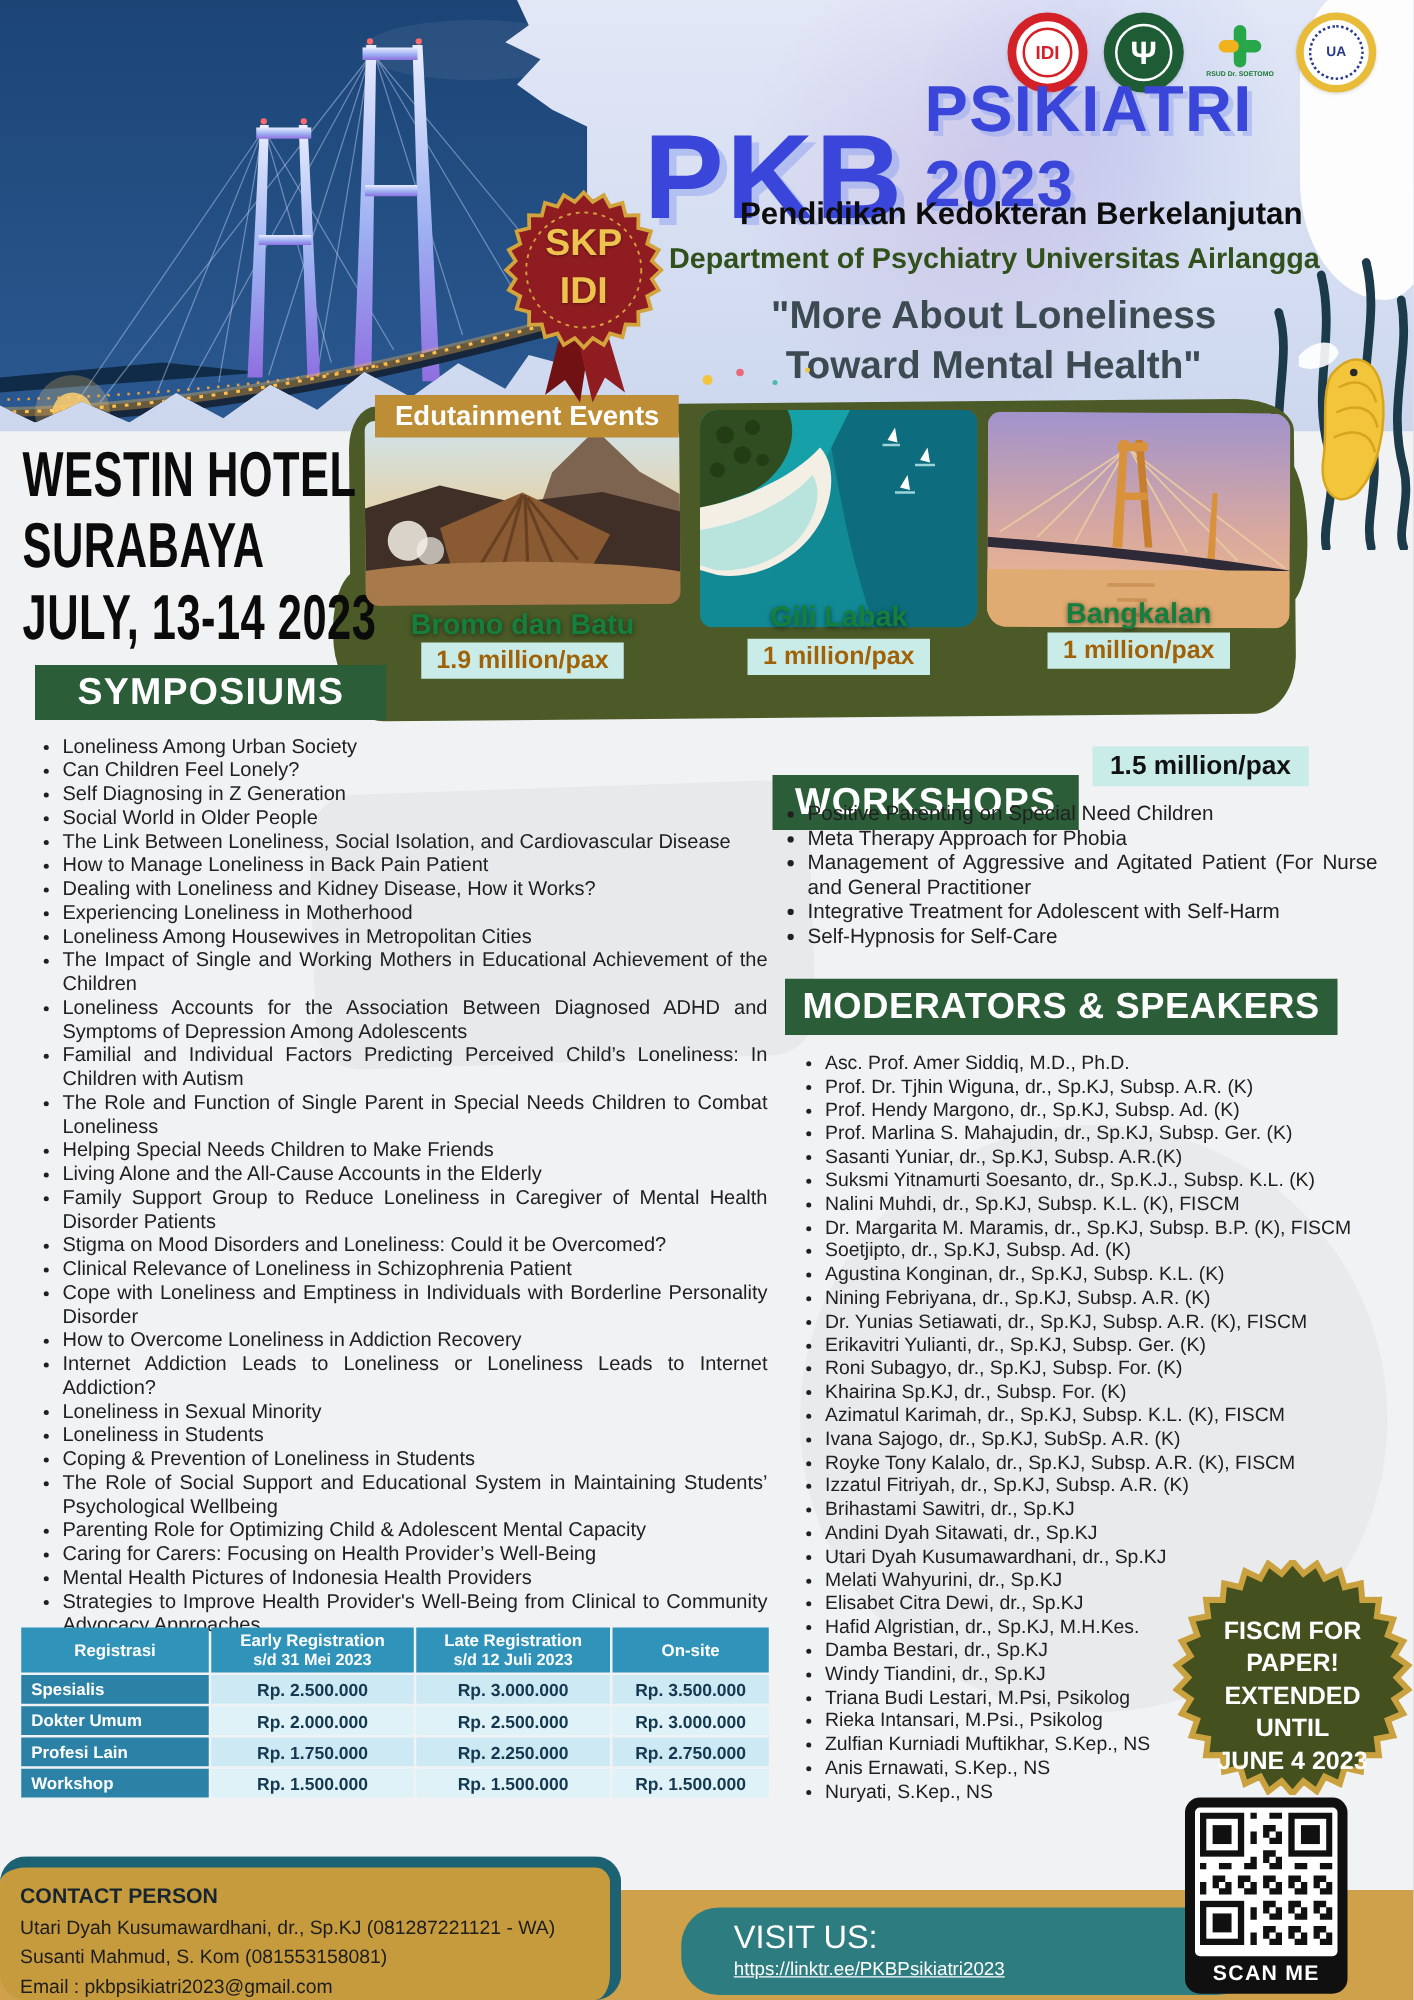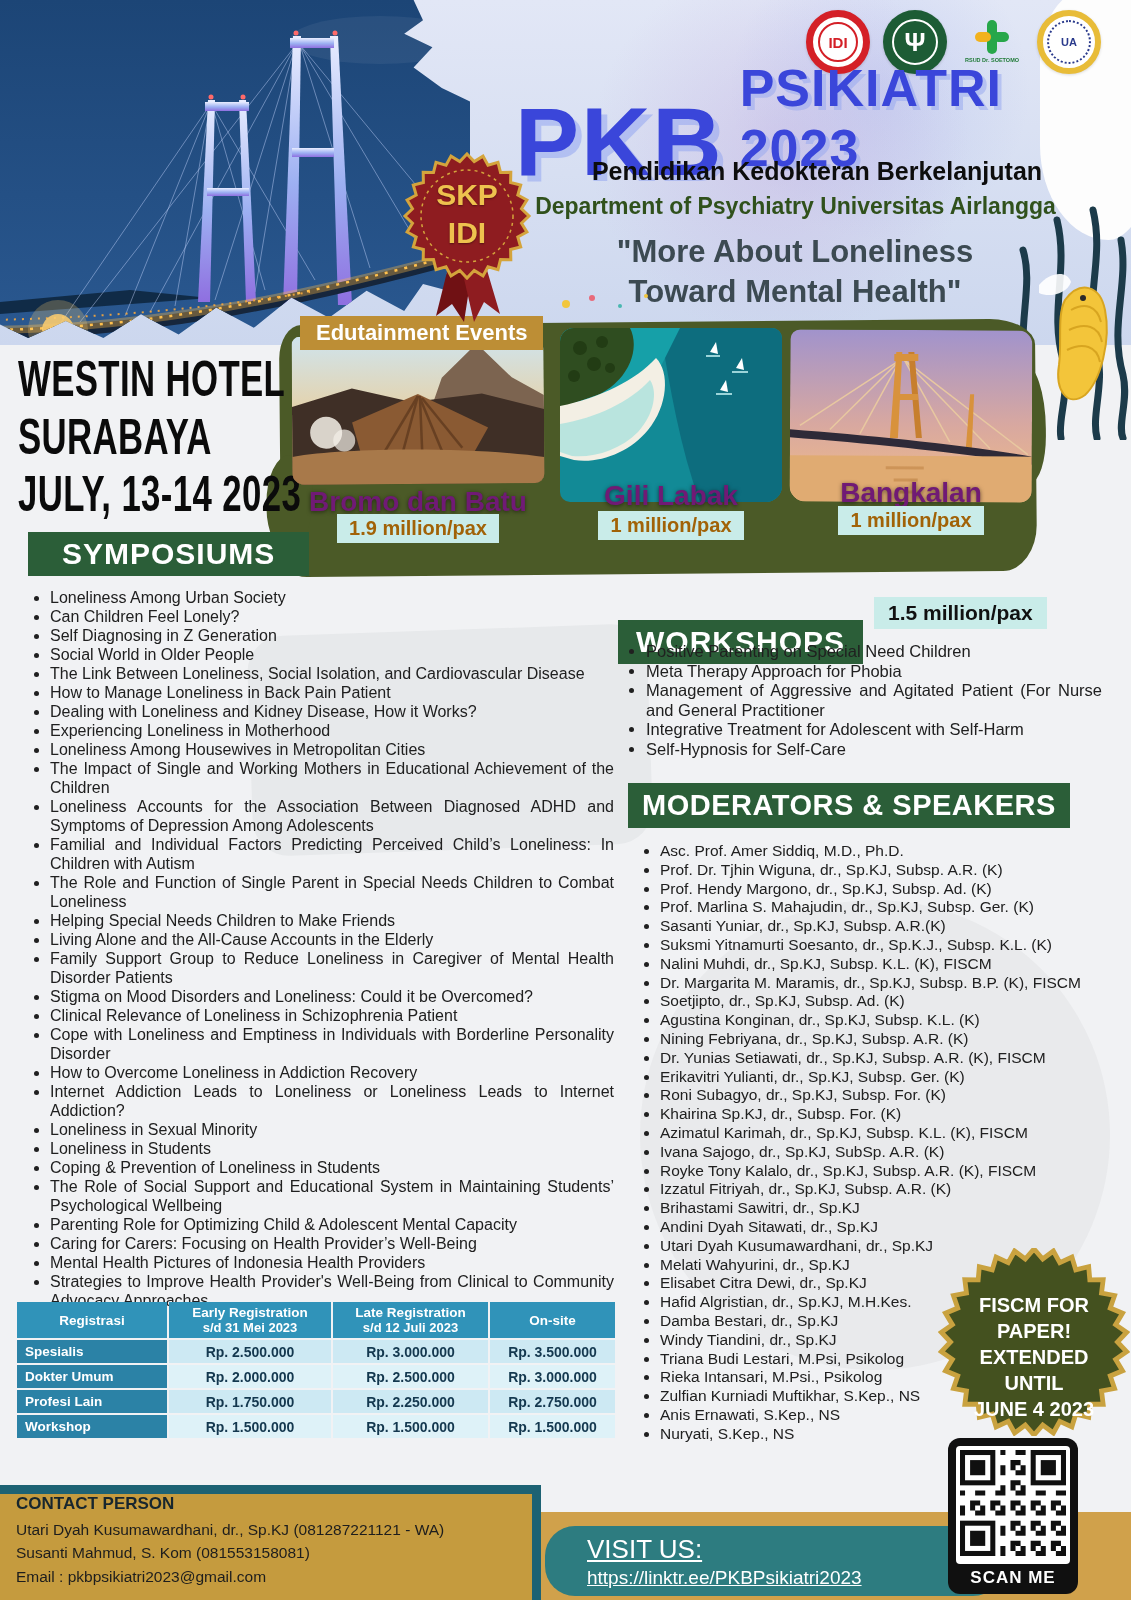--- a/index.html
+++ b/index.html
@@ -70,21 +70,21 @@
   .speckles { position:absolute; left:562px; top:300px; width:8px; height:8px; border-radius:50%;
       background:#f2c63c; box-shadow:26px -6px 0 -1px #e86a7a, 54px 2px 0 -2px #49b8b0, 80px -8px 0 -2px #f2c63c; }
 
   .edu-label { position:absolute; left:300px; top:316px; background:#bd8e35; color:#fff;
       font-size:22px; font-weight:800; padding:4px 16px; z-index:5; }
   .photo { position:absolute; overflow:hidden; z-index:4; }
   .photo svg { display:block; }
   .photo-bromo { left:292px; top:336px; width:252px; height:148px; border-radius:8px 16px 10px 12px; transform:rotate(-.4deg); }
   .photo-gili { left:560px; top:328px; width:222px; height:174px; border-radius:14px 10px 16px 10px; }
   .photo-bangkalan { left:790px; top:330px; width:242px; height:172px; border-radius:10px 14px 12px 16px; transform:rotate(.3deg); }
-  .edu-name { position:absolute; z-index:5; text-align:center; font-size:28px; font-weight:800; color:#701a75;
+  .edu-name { position:absolute; z-index:5; text-align:center; font-size:23px; font-weight:800; color:#15803d;
       text-shadow:0 1px 4px rgba(0,0,0,.55); }
   .edu-price { position:absolute; z-index:5; text-align:center; }
   .edu-price span { display:inline-block; background:#c9ece9; color:#a16207; font-size:20px; font-weight:800; padding:3px 12px; }
 
   
   .venue { position:absolute; left:18px; top:350px; font-weight:900; color:#0b0b0b;
       font-size:47px; line-height:53px; letter-spacing:.5px; transform:scale(.74,1.08); transform-origin:0 0; white-space:nowrap; }
 
   
   .green-chip { position:absolute; background:#2b5e38; color:#fff; font-weight:800; z-index:3; }
@@ -120,28 +120,28 @@
   .call-badge { position:absolute; left:938px; top:1248px; width:192px; height:188px; z-index:4; }
   .call-text { position:absolute; left:0; top:44px; width:192px; text-align:center; color:#fff;
       font-size:20px; line-height:26px; font-weight:800; }
   .qr-frame { position:absolute; left:948px; top:1438px; width:130px; background:#101010;
       border-radius:12px; padding:8px 8px 4px; z-index:6; }
   .qr-white { background:#fff; border-radius:4px; padding:4px; }
   .qr-label { color:#fff; text-align:center; font-size:17px; font-weight:800; letter-spacing:1px; padding:4px 0 2px; }
 
   
   .gold-bar { position:absolute; left:0; top:1512px; width:1131px; height:88px; background:#d0a14b; }
-  .contact-box { position:absolute; left:0; top:1485px; width:541px; height:115px; background:#c59b3e;
-      border-top:9px solid #1d6273; border-right:9px solid #1d6273; padding:0 16px; z-index:5; }
+  .contact-box { position:absolute; left:0; top:1485px; width:497px; height:115px; background:#c59b3e;
+      border-top:9px solid #1d6273; border-right:9px solid #1d6273; padding:13px 16px; z-index:5;border-radius:21px; }
   .contact-title { font-size:17px; font-weight:700; color:#17262e; margin-bottom:4px; }
   .contact-line { font-size:15.5px; color:#1d1d1d; line-height:1.5; }
   .visit-box { position:absolute; left:545px; top:1526px; width:458px; height:70px; background:#2d7c80;
       border-radius:30px; padding:8px 30px 0 42px; z-index:4; }
-  .visit-label { color:#fff; font-size:26px; font-weight:500;text-decoration:underline; }
-  .visit-link { color:#fff; font-size:19px; text-decoration:underline; display:inline-block; margin-top:2px; }
+  .visit-label { color:#fff; font-size:26px; font-weight:500; }
+  .visit-link { color:#fff; font-size:15px; text-decoration:underline; display:inline-block; margin-top:2px; }
 </style>
 </head>
 <body>
 
 <div id="poster">
 
   <div class="header-bg"></div>
   <div class="white-map-blob"></div>
 
   <div class="bridge-photo">

